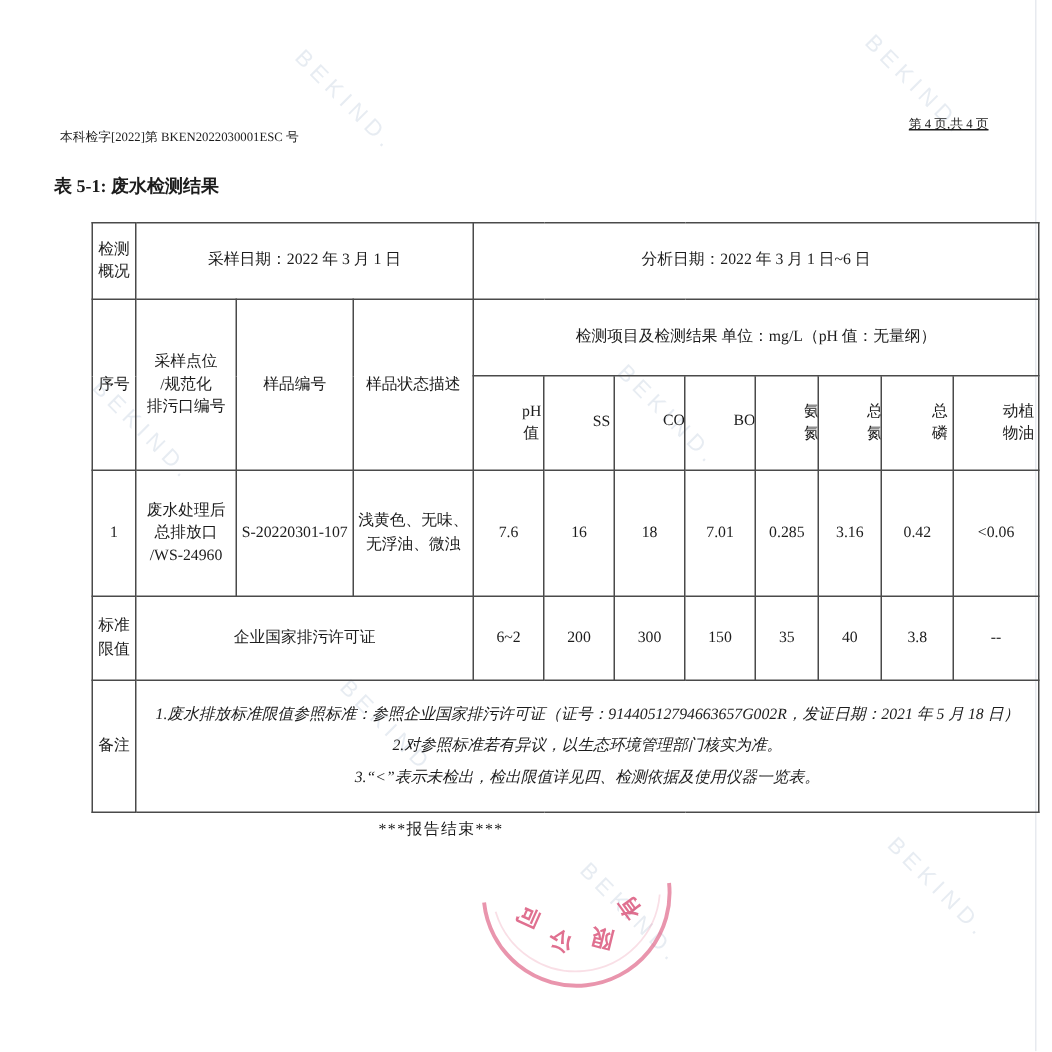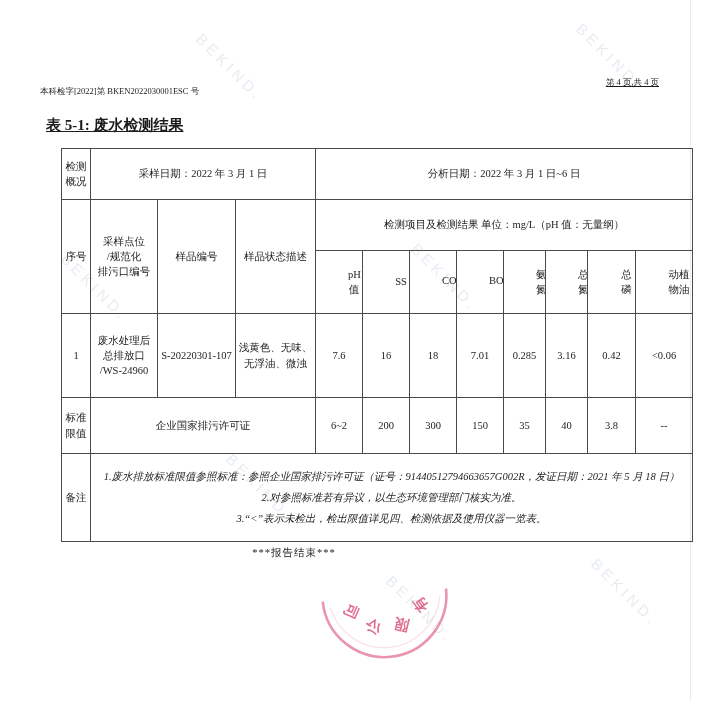--- a/index.html
+++ b/index.html
@@ -10,21 +10,21 @@
   .scan-edge{position:absolute;top:0;right:10px;width:1px;height:701px;background:#e7eaef;}
   
   .wm{
     position:absolute;font-family:"Liberation Sans","DejaVu Sans",sans-serif;
     font-size:15px;letter-spacing:4px;color:rgba(170,185,210,0.28);
     transform:rotate(45deg);transform-origin:left top;white-space:nowrap;user-select:none;
   }
   
   .doc-no{position:absolute;left:40px;top:86px;font-size:8.5px;}
   .page-no{position:absolute;right:42px;top:77px;font-size:8.5px;text-decoration:underline;}
-  .title{position:absolute;left:46px;top:116px;font-size:15px;font-weight:bold;text-decoration:underline;}
+  .title{position:absolute;left:36px;top:116px;font-size:12px;font-weight:bold;}
   
   table.report{
     position:absolute;left:36px;top:148px;width:631px;
     border-collapse:collapse;table-layout:fixed;
     font-size:10.5px;line-height:1.45;margin-left:25px;
   }
   table.report td{
     border:1px solid #4a4a4a;text-align:center;vertical-align:middle;
     padding:1px 2px;overflow:hidden;
   }

